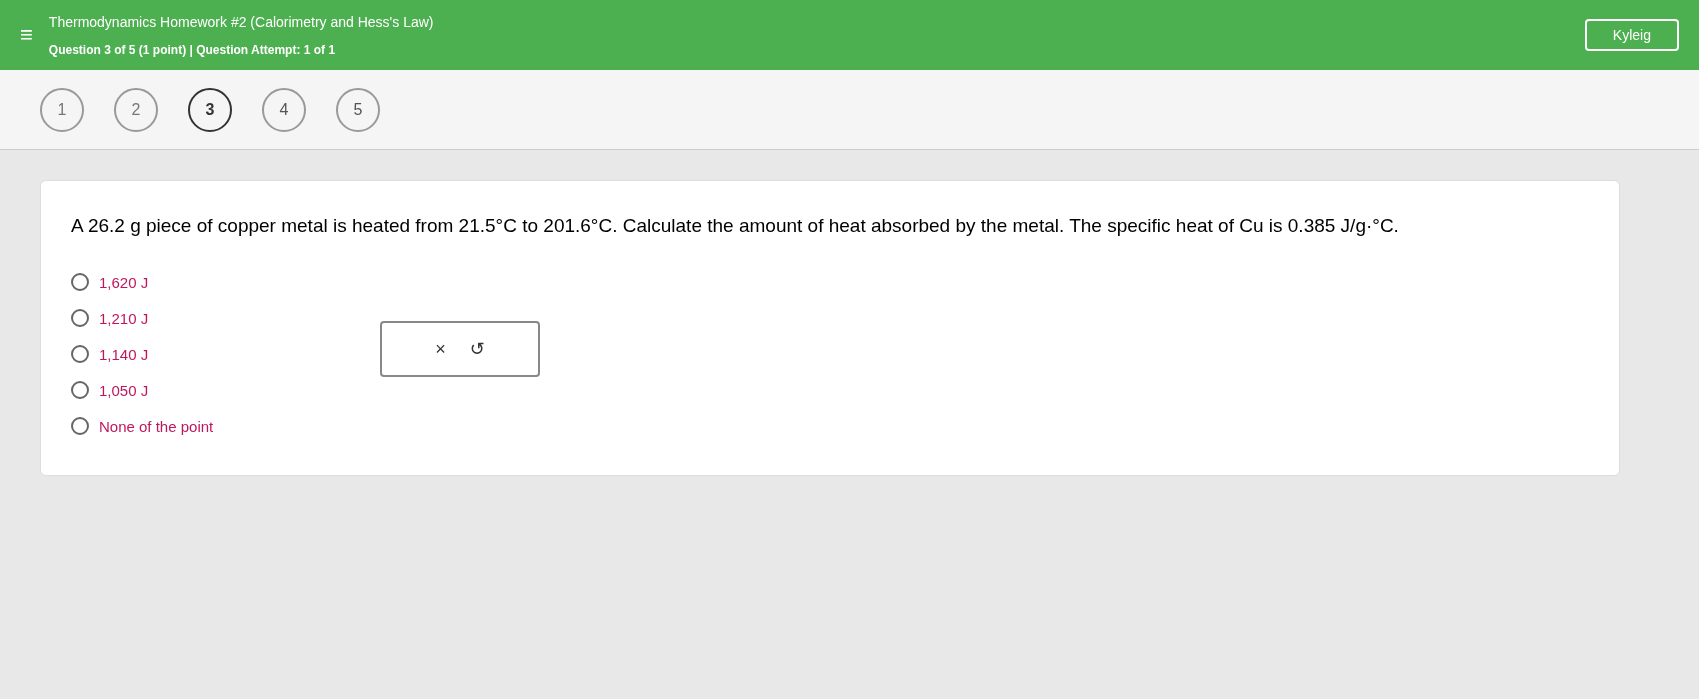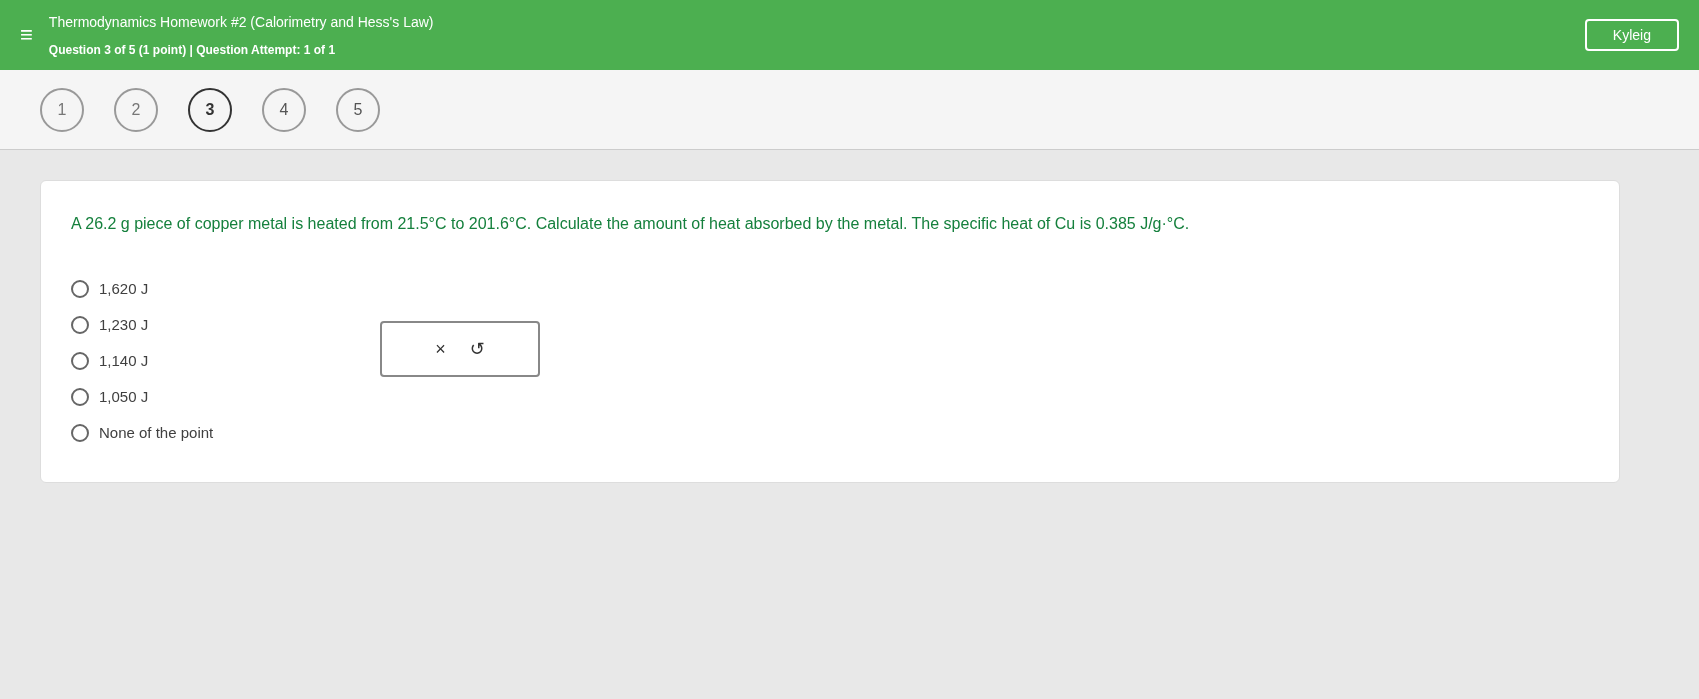--- a/index.html
+++ b/index.html
@@ -106,44 +106,44 @@
 
     .question-card {
       background-color: white;
       border: 1px solid #ddd;
       border-radius: 6px;
       padding: 30px 30px 40px 30px;
       max-width: 1580px;
     }
 
     .question-text {
-      font-size: 16px;
-      color: #15803d;
+      font-size: 19px;
+      color: #000000;
       line-height: 1.6;
-      margin-bottom: 43px;
+      margin-bottom: 32px;
     }
 
     .answer-area {
       display: flex;
       align-items: flex-start;
       gap: 30px;
     }
 
     .options-list {
       display: flex;
       flex-direction: column;
       gap: 18px;
     }
 
     .option-item {
       display: flex;
       align-items: center;
       gap: 10px;
       font-size: 15px;
-      color: #404040;
+      color: #be185d;
       cursor: pointer;
     }
 
     .radio-circle {
       width: 18px;
       height: 18px;
       border-radius: 50%;
       border: 2px solid #666;
       display: inline-block;
       flex-shrink: 0;
@@ -217,21 +217,21 @@
           <span>1,620 J</span>
         </label>
 
         <div class="answer-box" style="margin-left: 40px; margin-top: -14px; position: absolute; left: 340px; top: 335px;">
           <span class="answer-box-x">×</span>
           <span class="answer-box-redo">↺</span>
         </div>
 
         <label class="option-item">
           <span class="radio-circle"></span>
-          <span>1,230 J</span>
+          <span>1,210 J</span>
         </label>
 
         <label class="option-item">
           <span class="radio-circle"></span>
           <span>1,140 J</span>
         </label>
 
         <label class="option-item">
           <span class="radio-circle"></span>
           <span>1,050 J</span>

